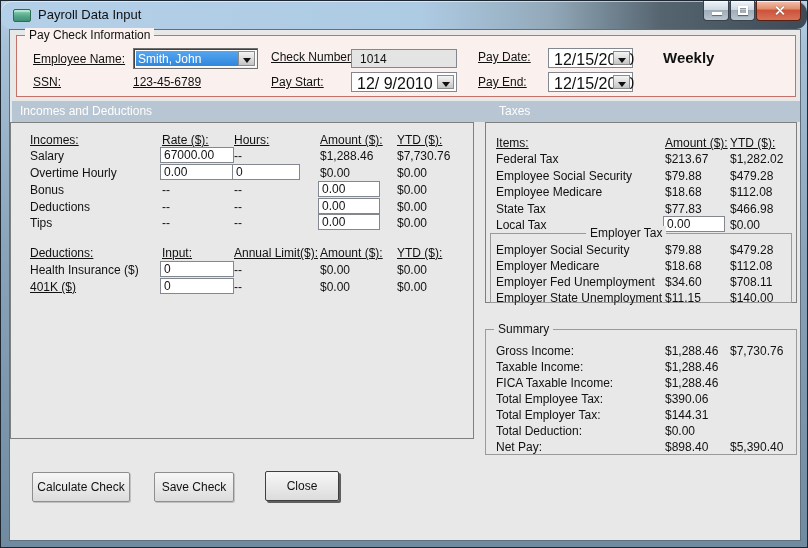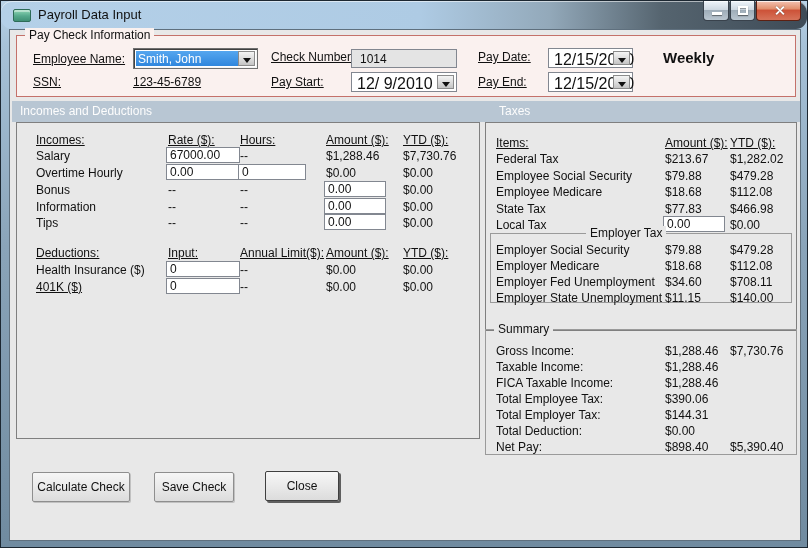--- a/index.html
+++ b/index.html
@@ -167,21 +167,21 @@
         <span class="val">12/15/2010</span>
         <div class="drop-btn"></div>
       </div>
     </div>
 
     <div class="band">
       <span class="bandlbl" style="left:8px;">Incomes and Deductions</span>
       <span class="bandlbl" style="left:487px;">Taxes</span>
     </div>
 
-    <div class="panel" style="left:6px; top:92px; width:464px; height:317px;">
+    <div class="panel" style="left:0; top:92px; width:464px; height:317px;">
       <span class="cell hdr" style="left:19px; top:10px;">Incomes:</span>
       <span class="cell hdr" style="left:151px; top:10px;">Rate ($):</span>
       <span class="cell hdr" style="left:223px; top:10px;">Hours:</span>
       <span class="cell hdr" style="left:309px; top:10px;">Amount ($):</span>
       <span class="cell hdr" style="left:386px; top:10px;">YTD ($):</span>
 
       <span class="cell" style="left:19px; top:26px;">Salary</span>
       <input class="tbox" style="left: 149px; top: 24px; width: 74px; height: 16px;" value="67000.00">
       <span class="cell" style="left:223px; top:26px;">--</span>
       <span class="cell" style="left:309px; top:26px;">$1,288.46</span>
@@ -192,21 +192,21 @@
       <input class="tbox" style="left: 221px; top: 41px; width: 68px; height: 16px;" value="0">
       <span class="cell" style="left:309px; top:43px;">$0.00</span>
       <span class="cell" style="left:386px; top:43px;">$0.00</span>
 
       <span class="cell" style="left:19px; top:60px;">Bonus</span>
       <span class="cell" style="left:151px; top:60px;">--</span>
       <span class="cell" style="left:223px; top:60px;">--</span>
       <input class="tbox" style="left: 307px; top: 58px; width: 62px; height: 16px;" value="0.00">
       <span class="cell" style="left:386px; top:60px;">$0.00</span>
 
-      <span class="cell" style="left:19px; top:77px;">Information</span>
+      <span class="cell" style="left:19px; top:77px;">Deductions</span>
       <span class="cell" style="left:151px; top:77px;">--</span>
       <span class="cell" style="left:223px; top:77px;">--</span>
       <input class="tbox" style="left: 307px; top: 75px; width: 62px; height: 16px;" value="0.00">
       <span class="cell" style="left:386px; top:77px;">$0.00</span>
 
       <span class="cell" style="left:19px; top:93px;">Tips</span>
       <span class="cell" style="left:151px; top:93px;">--</span>
       <span class="cell" style="left:223px; top:93px;">--</span>
       <input class="tbox" style="left: 307px; top: 91px; width: 62px; height: 16px;" value="0.00">
       <span class="cell" style="left:386px; top:93px;">$0.00</span>
@@ -223,21 +223,21 @@
       <span class="cell" style="left:309px; top:140px;">$0.00</span>
       <span class="cell" style="left:386px; top:140px;">$0.00</span>
 
       <span class="cell link" style="left:19px; top:157px;">401K  ($)</span>
       <input class="tbox" style="left: 149px; top: 155px; width: 74px; height: 16px;" value="0">
       <span class="cell" style="left:223px; top:157px;">--</span>
       <span class="cell" style="left:309px; top:157px;">$0.00</span>
       <span class="cell" style="left:386px; top:157px;">$0.00</span>
     </div>
 
-    <div class="panel" style="left:475px; top:92px; width:312px; height:209px;">
+    <div class="panel" style="left:475px; top:92px; width:312px; height:181px;">
       <span class="cell hdr" style="left:10px; top:13px;">Items:</span>
       <span class="cell hdr" style="left:179px; top:13px;">Amount ($):</span>
       <span class="cell hdr" style="left:244px; top:13px;">YTD ($):</span>
 
       <span class="cell" style="left:10px; top:29px;">Federal Tax</span>
       <span class="cell" style="left:179px; top:29px;">$213.67</span>
       <span class="cell" style="left:244px; top:29px;">$1,282.02</span>
 
       <span class="cell" style="left:10px; top:46px;">Employee Social Security</span>
       <span class="cell" style="left:179px; top:46px;">$79.88</span>

